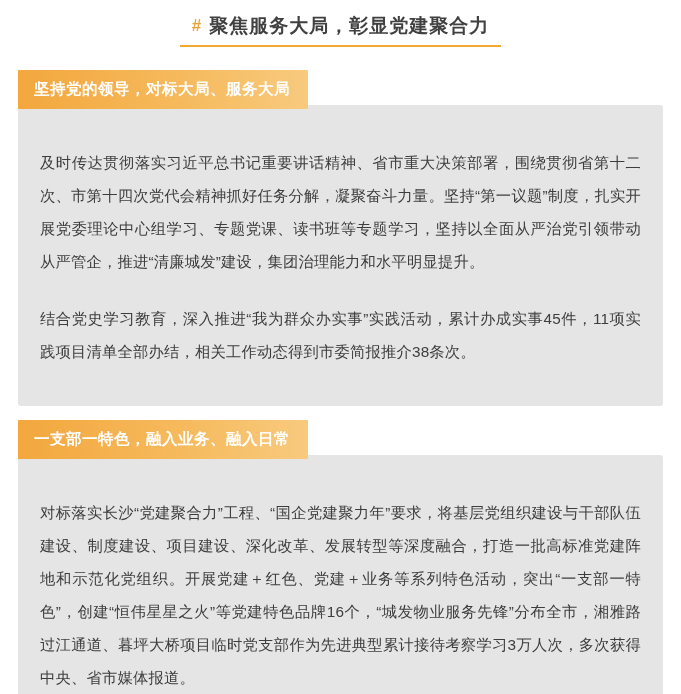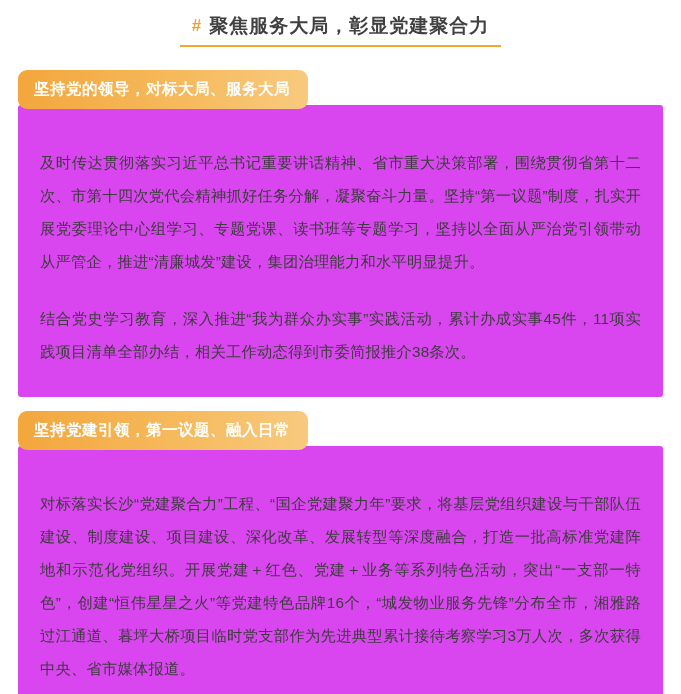--- a/index.html
+++ b/index.html
@@ -55,30 +55,30 @@
     margin-top: 14px;
   }
   .section-header {
     display: inline-block;
     background: linear-gradient(90deg, #f3a73d 0%, #f6bb5f 60%, #f8ca7e 100%);
     color: #ffffff;
     font-size: 15.5px;
     font-weight: bold;
     letter-spacing: 0.5px;
     padding: 9px 18px 9px 16px;
-    border-radius: 9px;
+    border-radius: 1px;
     position: relative;
     z-index: 3;
     text-align: right;
   }
   .section-body {
-    background: #d946ef;
+    background: #e5e5e5;
     border-radius: 3px;
     margin-top: -4px;
-    padding: 26px 22px 13px 22px;
+    padding: 26px 22px 22px 22px;
     position: relative;
     z-index: 1;
   }
   .para {
     font-size: 15.3px;
     line-height: 33px;
     color: #3d3d3d;
     text-align: justify;
     letter-spacing: 0.2px;
   }
@@ -103,19 +103,19 @@
 
   <div class="section sec1">
     <div class="section-header">坚持党的领导，对标大局、服务大局</div>
     <div class="section-body">
       <p class="para">及时传达贯彻落实习近平总书记重要讲话精神、省市重大决策部署，围绕贯彻省第十二次、市第十四次党代会精神抓好任务分解，凝聚奋斗力量。坚持“第一议题”制度，扎实开展党委理论中心组学习、专题党课、读书班等专题学习，坚持以全面从严治党引领带动从严管企，推进“清廉城发”建设，集团治理能力和水平明显提升。</p>
       <p class="para">结合党史学习教育，深入推进“我为群众办实事”实践活动，累计办成实事45件，11项实践项目清单全部办结，相关工作动态得到市委简报推介38条次。</p>
     </div>
   </div>
 
   <div class="section sec2">
-    <div class="section-header">坚持党建引领，第一议题、融入日常</div>
+    <div class="section-header">一支部一特色，融入业务、融入日常</div>
     <div class="section-body">
       <p class="para">对标落实长沙“党建聚合力”工程、“国企党建聚力年”要求，将基层党组织建设与干部队伍建设、制度建设、项目建设、深化改革、发展转型等深度融合，打造一批高标准党建阵地和示范化党组织。开展党建＋红色、党建＋业务等系列特色活动，突出“一支部一特色”，创建“恒伟星星之火”等党建特色品牌16个，“城发物业服务先锋”分布全市，湘雅路过江通道、暮坪大桥项目临时党支部作为先进典型累计接待考察学习3万人次，多次获得中央、省市媒体报道。</p>
     </div>
   </div>
 
 </div>
 
 </body></html>

